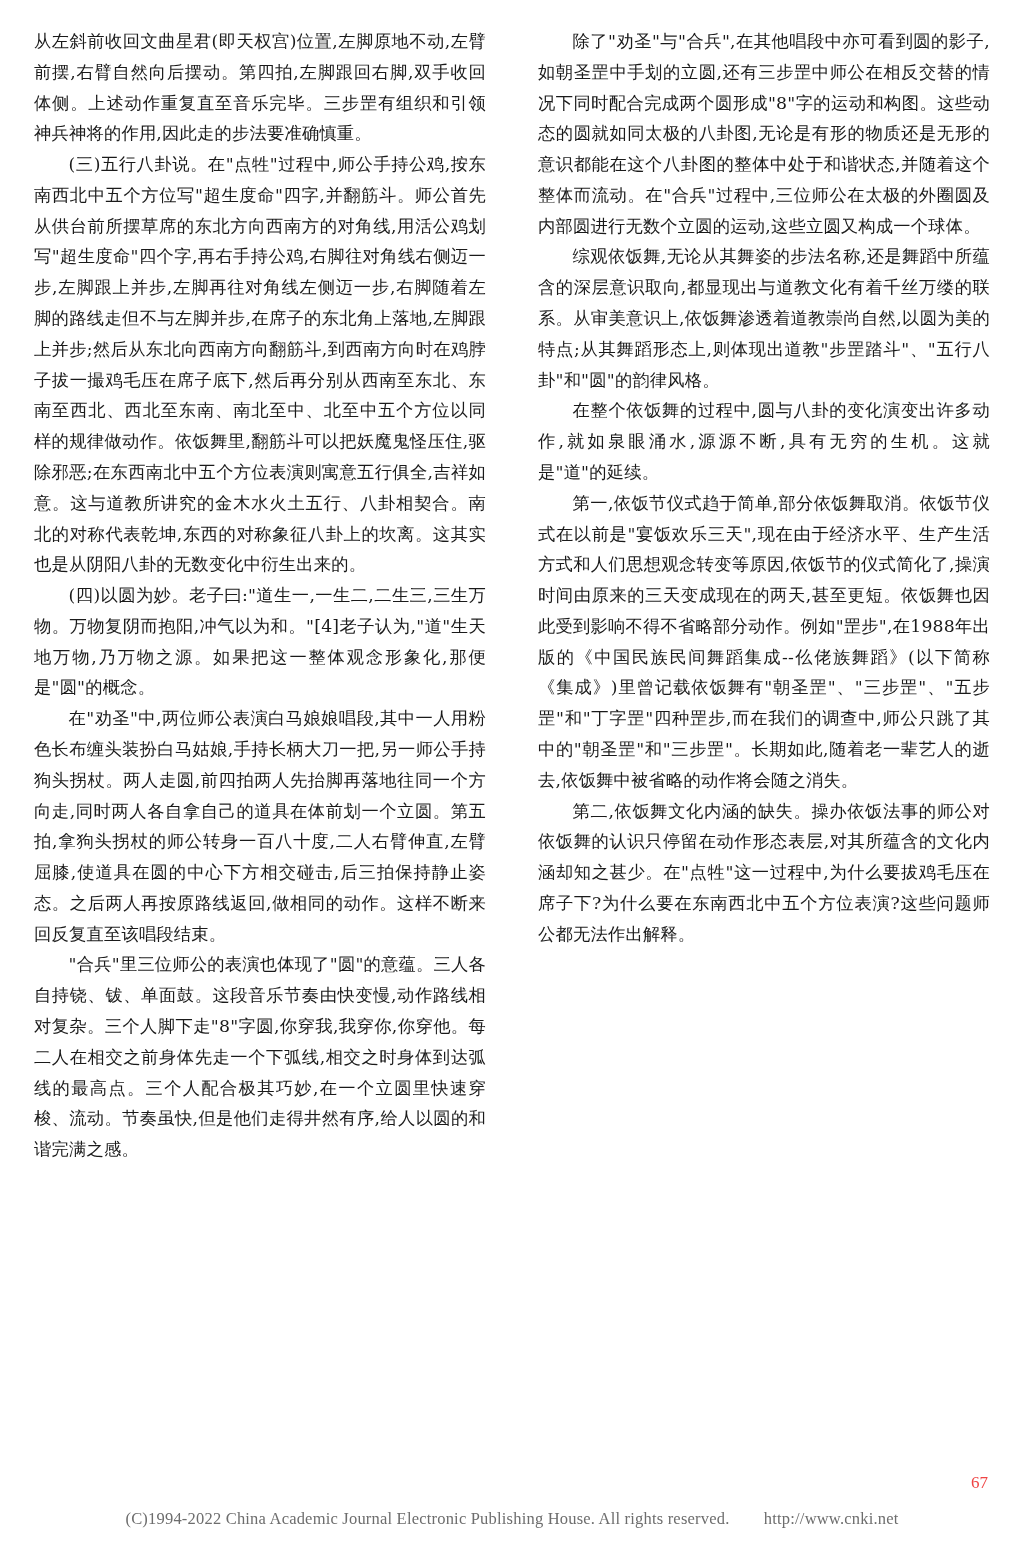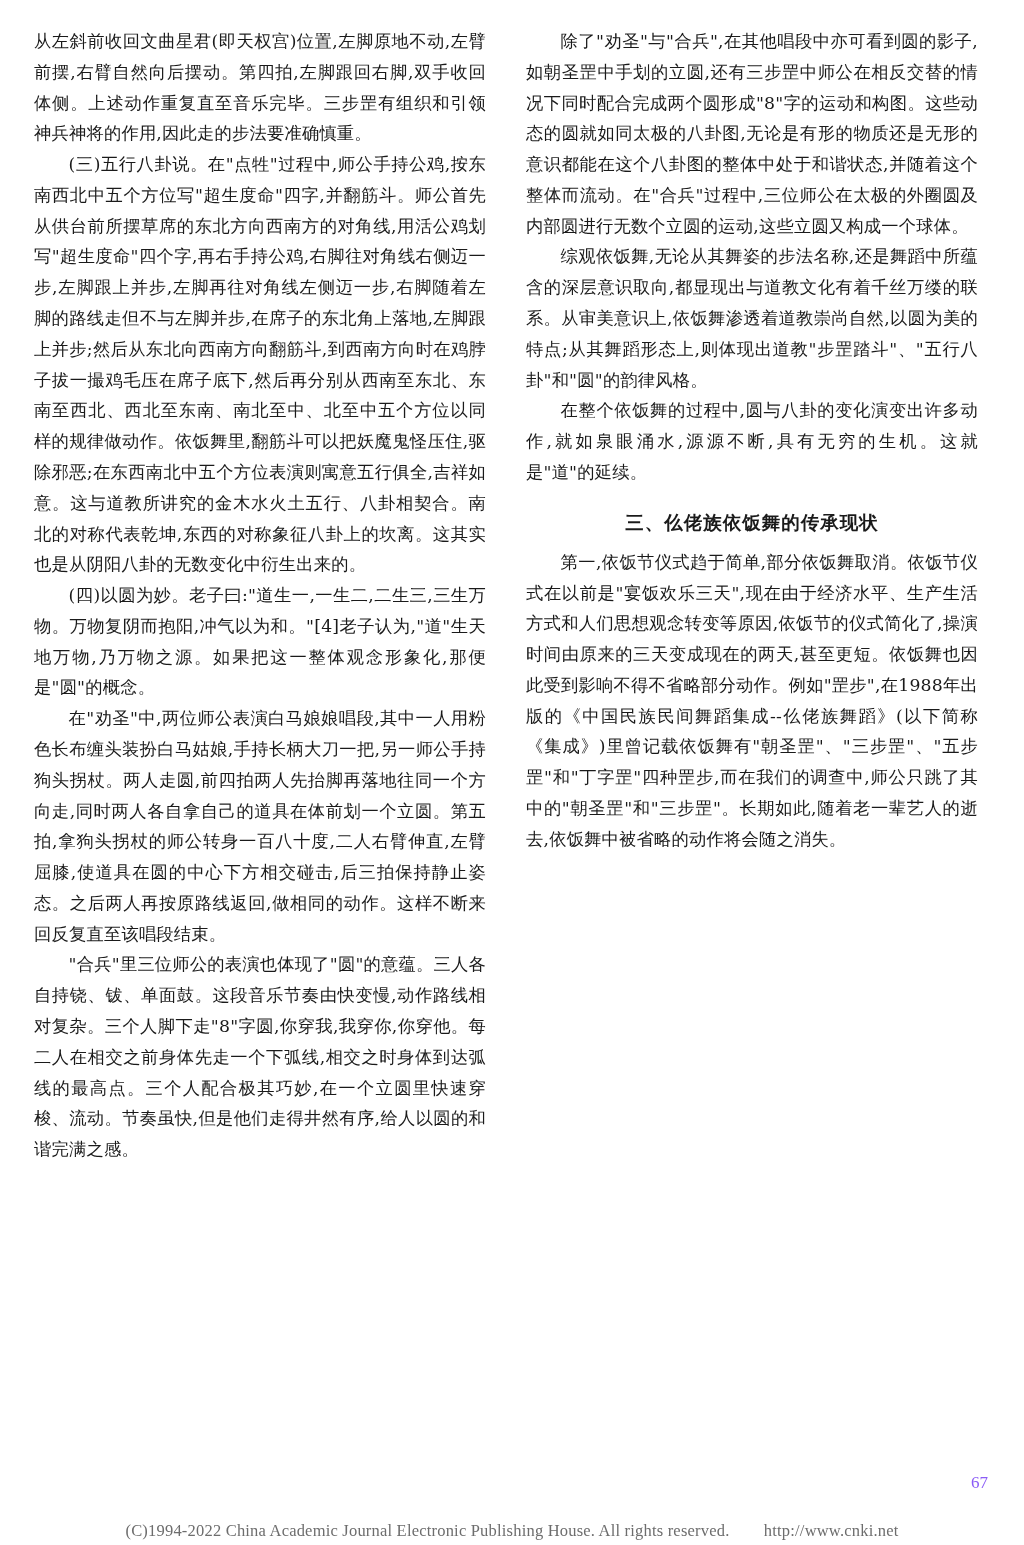--- a/index.html
+++ b/index.html
@@ -18,21 +18,21 @@
   .page {
     position: relative;
     width: 1024px;
     height: 1545px;
     box-sizing: border-box;
     padding: 26px 34px 0 34px;
   }
   .columns {
     display: flex;
     flex-direction: row;
-    gap: 40px;
+    gap: 52px;
     height: 1450px;
   }
   .col {
     width: 452px;
     display: flex;
     flex-direction: column;
   }
   p {
     margin: 0;
     font-size: 17.3px;
@@ -47,38 +47,38 @@
   .sec-title {
     font-size: 18.5px;
     font-weight: bold;
     text-align: center;
     margin: 22px 0 12px 0;
     letter-spacing: 1px;
   }
   .footer {
     position: absolute;
     left: 0;
-    bottom: 4px;
+    bottom: 16px;
     width: 1024px;
     text-align: center;
     font-family: "Liberation Serif", "DejaVu Serif", serif;
     font-size: 16.5px;
     color: #6d6d6d;
     letter-spacing: 0.2px;
   }
   .footer .url {
     margin-left: 30px;
   }
   .pagenum {
     position: absolute;
     right: 36px;
     bottom: 52px;
     font-family: "Liberation Serif", "DejaVu Serif", serif;
     font-size: 17px;
-    color: #8b5cf6;
+    color: #ef4444;
   }
   .rule {
     position: absolute;
     left: 34px;
     right: 34px;
     bottom: 44px;
     height: 1px;
     background: transparent;
   }
 </style>
@@ -93,22 +93,22 @@
       <p class="indent">(三)五行八卦说。在"点牲"过程中,师公手持公鸡,按东南西北中五个方位写"超生度命"四字,并翻筋斗。师公首先从供台前所摆草席的东北方向西南方的对角线,用活公鸡划写"超生度命"四个字,再右手持公鸡,右脚往对角线右侧迈一步,左脚跟上并步,左脚再往对角线左侧迈一步,右脚随着左脚的路线走但不与左脚并步,在席子的东北角上落地,左脚跟上并步;然后从东北向西南方向翻筋斗,到西南方向时在鸡脖子拔一撮鸡毛压在席子底下,然后再分别从西南至东北、东南至西北、西北至东南、南北至中、北至中五个方位以同样的规律做动作。依饭舞里,翻筋斗可以把妖魔鬼怪压住,驱除邪恶;在东西南北中五个方位表演则寓意五行俱全,吉祥如意。这与道教所讲究的金木水火土五行、八卦相契合。南北的对称代表乾坤,东西的对称象征八卦上的坎离。这其实也是从阴阳八卦的无数变化中衍生出来的。</p>
       <p class="indent">(四)以圆为妙。老子曰:"道生一,一生二,二生三,三生万物。万物复阴而抱阳,冲气以为和。"[4]老子认为,"道"生天地万物,乃万物之源。如果把这一整体观念形象化,那便是"圆"的概念。</p>
       <p class="indent">在"劝圣"中,两位师公表演白马娘娘唱段,其中一人用粉色长布缠头装扮白马姑娘,手持长柄大刀一把,另一师公手持狗头拐杖。两人走圆,前四拍两人先抬脚再落地往同一个方向走,同时两人各自拿自己的道具在体前划一个立圆。第五拍,拿狗头拐杖的师公转身一百八十度,二人右臂伸直,左臂屈膝,使道具在圆的中心下方相交碰击,后三拍保持静止姿态。之后两人再按原路线返回,做相同的动作。这样不断来回反复直至该唱段结束。</p>
       <p class="indent">"合兵"里三位师公的表演也体现了"圆"的意蕴。三人各自持铙、钹、单面鼓。这段音乐节奏由快变慢,动作路线相对复杂。三个人脚下走"8"字圆,你穿我,我穿你,你穿他。每二人在相交之前身体先走一个下弧线,相交之时身体到达弧线的最高点。三个人配合极其巧妙,在一个立圆里快速穿梭、流动。节奏虽快,但是他们走得井然有序,给人以圆的和谐完满之感。</p>
     </div>
 
     <div class="col">
       <p class="indent">除了"劝圣"与"合兵",在其他唱段中亦可看到圆的影子,如朝圣罡中手划的立圆,还有三步罡中师公在相反交替的情况下同时配合完成两个圆形成"8"字的运动和构图。这些动态的圆就如同太极的八卦图,无论是有形的物质还是无形的意识都能在这个八卦图的整体中处于和谐状态,并随着这个整体而流动。在"合兵"过程中,三位师公在太极的外圈圆及内部圆进行无数个立圆的运动,这些立圆又构成一个球体。</p>
       <p class="indent">综观依饭舞,无论从其舞姿的步法名称,还是舞蹈中所蕴含的深层意识取向,都显现出与道教文化有着千丝万缕的联系。从审美意识上,依饭舞渗透着道教崇尚自然,以圆为美的特点;从其舞蹈形态上,则体现出道教"步罡踏斗"、"五行八卦"和"圆"的韵律风格。</p>
       <p class="indent">在整个依饭舞的过程中,圆与八卦的变化演变出许多动作,就如泉眼涌水,源源不断,具有无穷的生机。这就是"道"的延续。</p>
-      <div class="sec-title">三、仫佬族依饭舞的传承现状</div>
       <p class="indent">第一,依饭节仪式趋于简单,部分依饭舞取消。依饭节仪式在以前是"宴饭欢乐三天",现在由于经济水平、生产生活方式和人们思想观念转变等原因,依饭节的仪式简化了,操演时间由原来的三天变成现在的两天,甚至更短。依饭舞也因此受到影响不得不省略部分动作。例如"罡步",在1988年出版的《中国民族民间舞蹈集成--仫佬族舞蹈》(以下简称《集成》)里曾记载依饭舞有"朝圣罡"、"三步罡"、"五步罡"和"丁字罡"四种罡步,而在我们的调查中,师公只跳了其中的"朝圣罡"和"三步罡"。长期如此,随着老一辈艺人的逝去,依饭舞中被省略的动作将会随之消失。</p>
+      <p class="indent">第二,依饭舞文化内涵的缺失。操办依饭法事的师公对依饭舞的认识只停留在动作形态表层,对其所蕴含的文化内涵却知之甚少。在"点牲"这一过程中,为什么要拔鸡毛压在席子下?为什么要在东南西北中五个方位表演?这些问题师公都无法作出解释。</p>
     </div>
 
   </div>
 
   <div class="pagenum">67</div>
   <div class="rule"></div>
   <div class="footer">
     <span>(C)1994-2022 China Academic Journal Electronic Publishing House. All rights reserved.</span>
     <span class="url">http://www.cnki.net</span>
   </div>

